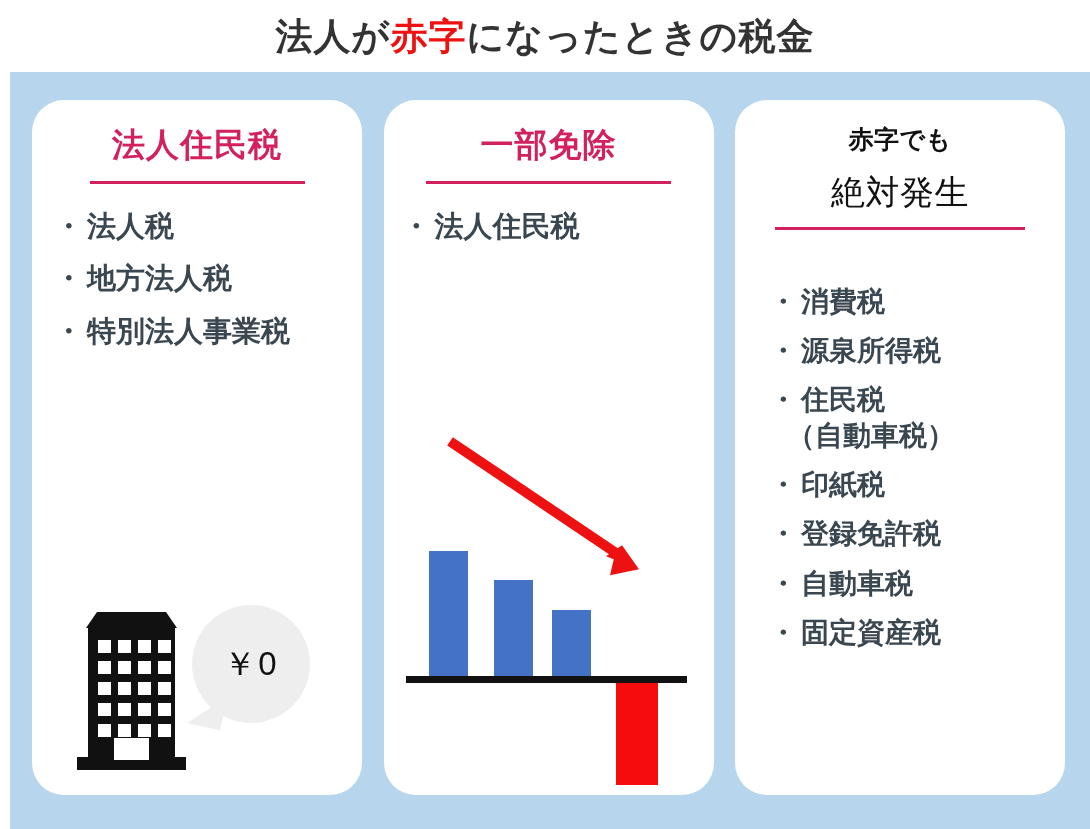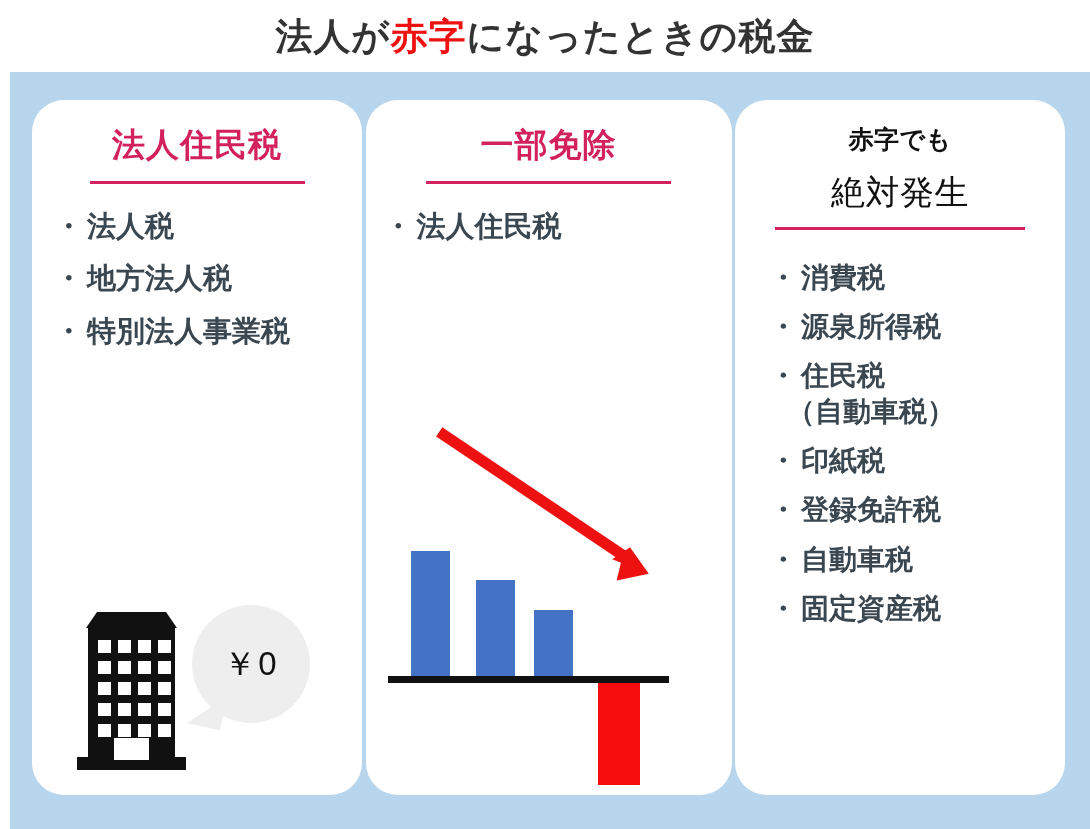--- a/index.html
+++ b/index.html
@@ -56,21 +56,21 @@
   .card {
     background: #ffffff;
     border-radius: 32px;
     box-sizing: border-box;
     position: relative;
     display: flex;
     flex-direction: column;
     overflow: hidden;
   }
   .card-1 { width: 330px; }
-  .card-2 { width: 366px; }
+  .card-2 { width: 330px; }
   .card-3 { width: 330px; gap: 12px; }
 
   .card-head {
     text-align: center;
     padding-top: 26px;
     flex: 0 0 auto;
   }
   .card-title {
     font-size: 33px;
     font-weight: bold;
@@ -127,20 +127,21 @@
     margin-right: 4px;
   }
   .tax-item .sub {
     display: block;
     padding-left: 18px;
     margin-top: 4px;
   }
   .card-2 .tax-list { padding-left: 18px; }
   .card-3 .tax-list {
     padding: 20px 0 0 34px;
+    margin-top: 24px;
   }
   .card-3 .tax-item {
     font-size: 28px;
     margin-bottom: 18px;
   }
 
   
   .graphic-1 {
     position: relative;
     flex: 1 1 auto;

